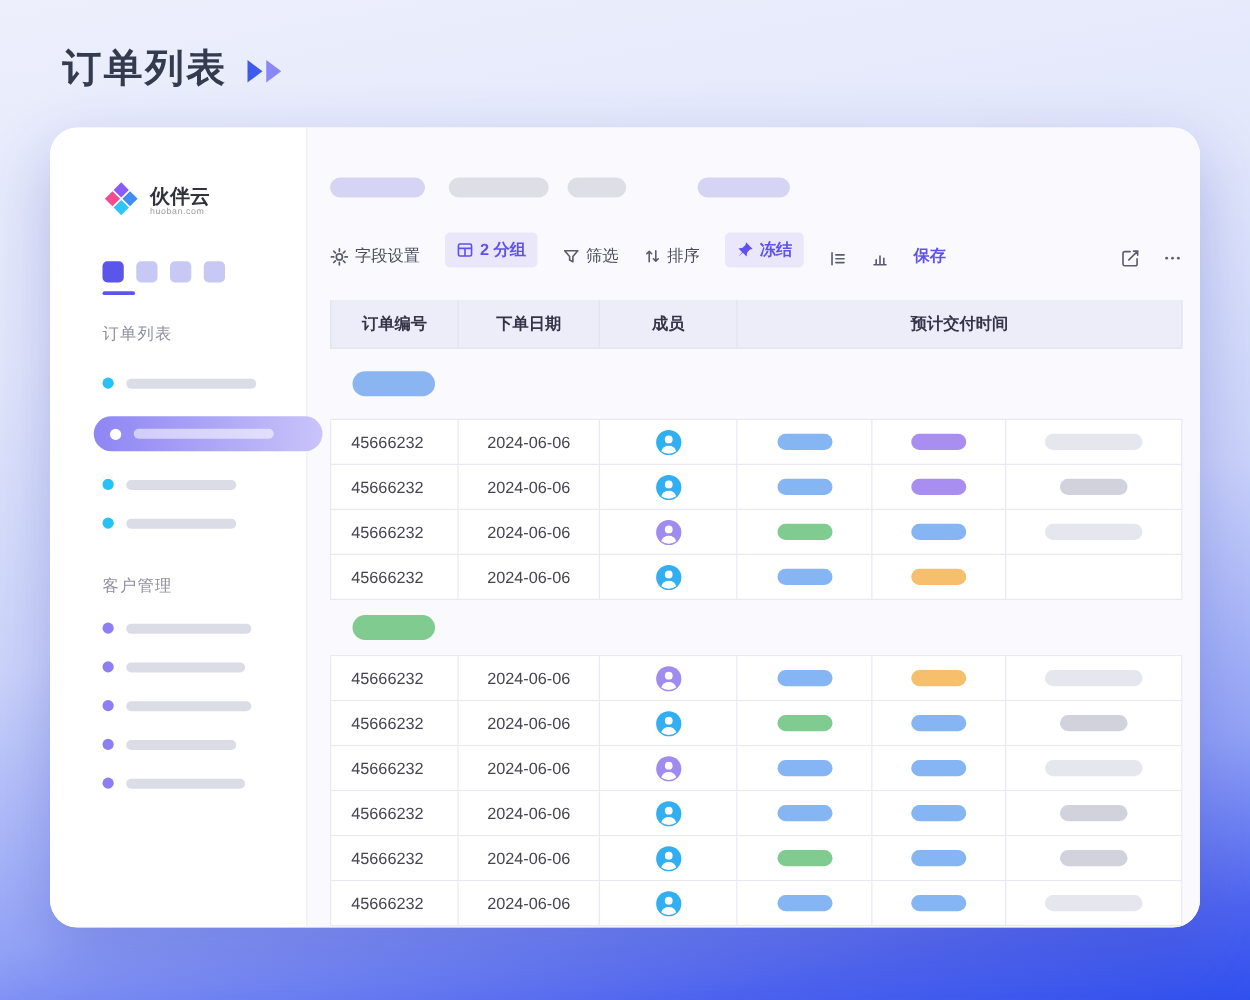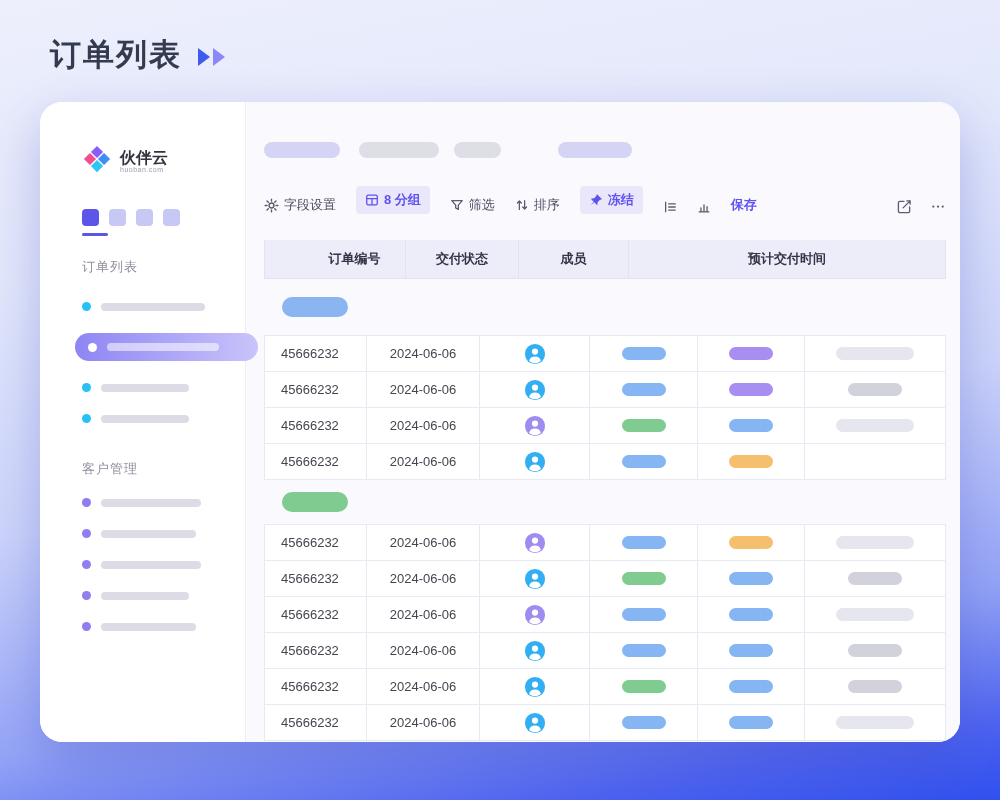--- a/index.html
+++ b/index.html
@@ -45,21 +45,21 @@
   .toolbar{display:flex;align-items:flex-end;gap:20px;margin-top:30px;height:26px;font-size:13px;color:#4c4c5e;}
   .tb-item{display:inline-flex;align-items:center;gap:5px;background:none;border:none;padding:0;
     font:inherit;color:inherit;cursor:pointer;white-space:nowrap;}
   .tb-item .ic{display:inline-flex;color:#5c5c6e;}
   .tb-item.hl{background:#eae7fb;border-radius:4px;padding:5px 9px;color:#5f52ee;font-weight:600;}
   .tb-item.hl .ic{color:#5f52ee;}
   .tb-item.accent{color:#5f52ee;font-weight:600;}
   .tb-right{margin-left:auto;display:flex;align-items:center;gap:18px;color:#63636f;}
 
   .table{margin-top:26px;}
-  .thead{display:flex;height:38px;background:#ededfa;border-left:1px solid #e3e3f0;border-bottom:1px solid #e3e3f0;padding-left:39px;}
+  .thead{display:flex;height:38px;background:#ededfa;border-left:1px solid #e3e3f0;border-bottom:1px solid #e3e3f0;}
   .th{display:flex;align-items:center;justify-content:center;font-weight:700;font-size:13px;color:#343448;
     border-right:1px solid #e3e3f0;box-sizing:border-box;}
   .c1{width:102px;}.c2{width:113px;}.c3{width:110px;font-family:Liberation Mono, monospace;}.c4{width:108px;}.c5{width:107px;}
   .c6{flex:1;min-width:120px;}
   .group-row{height:56px;display:flex;align-items:center;padding-left:18px;cursor:pointer;}
   .group-row.g2{height:44px;}
   .group-pill{width:66px;height:20px;border-radius:10px;}
   .rows{border-top:1px solid #e9e9f3;}
   .row{display:flex;height:35px;background:#fff;border-left:1px solid #e9e9f3;border-bottom:1px solid #e9e9f3;cursor:pointer;}
   .td{display:flex;align-items:center;justify-content:center;font-size:13px;color:#45454f;
@@ -169,21 +169,21 @@
             </span>
             <span>字段设置</span>
           </button>
           <button class="tb-item hl">
             <span class="ic">
               <svg width="14" height="14" viewBox="0 0 16 16" fill="none" stroke="currentColor" stroke-width="1.5">
                 <rect x="2" y="2.5" width="12" height="11" rx="1.5"></rect>
                 <path d="M2 6.5h12M8 6.5v7"></path>
               </svg>
             </span>
-            <span>8 分组</span>
+            <span>2 分组</span>
           </button>
           <button class="tb-item">
             <span class="ic">
               <svg width="14" height="14" viewBox="0 0 16 16" fill="none" stroke="currentColor" stroke-width="1.5" stroke-linejoin="round">
                 <path d="M2 3h12L9.5 8.2V13l-3-1.6V8.2z"></path>
               </svg>
             </span>
             <span>筛选</span>
           </button>
           <button class="tb-item">
@@ -235,21 +235,21 @@
                   <circle cx="8" cy="8" r="1.2"></circle>
                   <circle cx="13" cy="8" r="1.2"></circle>
                 </svg>
               </span>
             </button>
           </div>
         </div>
       <div class="table">
         <div class="thead" id="thead">
             <div class="th c1">订单编号</div>
-            <div class="th c2">交付状态</div>
+            <div class="th c2">下单日期</div>
             <div class="th c3">成员</div>
             <div class="th c6">预计交付时间</div>
           </div>
         <div id="tbody">
             <div class="group-row">
               <span class="group-pill" style="background: rgb(138, 181, 241);"></span>
             </div>
             <div class="rows">
               <div class="row">
                 <div class="td c1">45666232</div>

